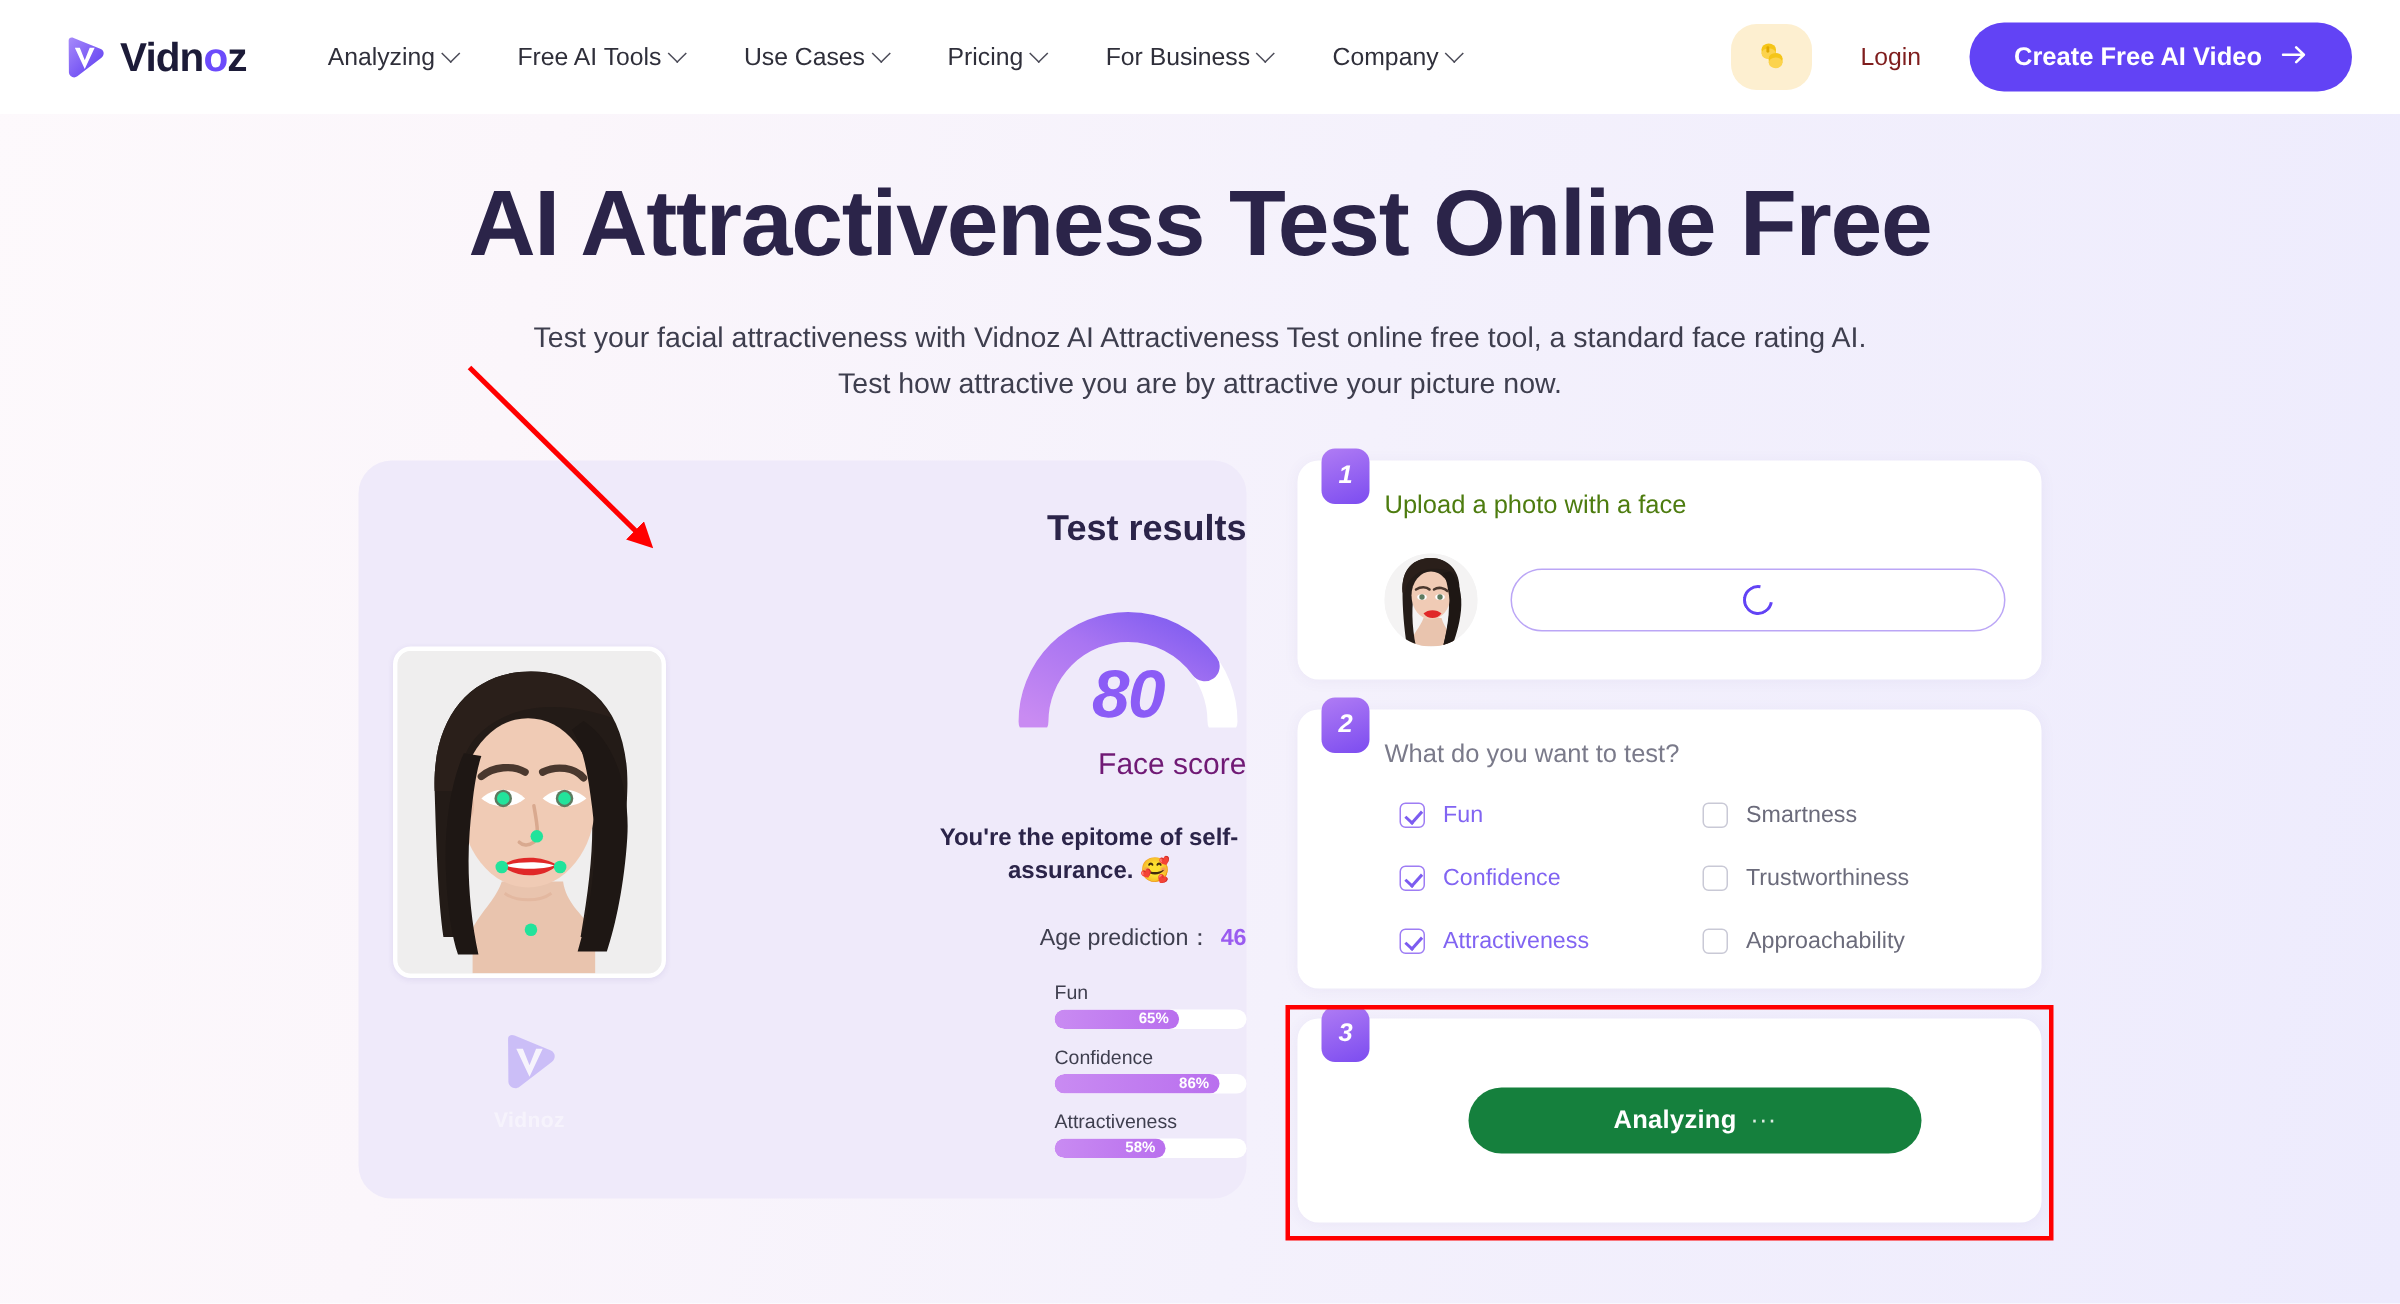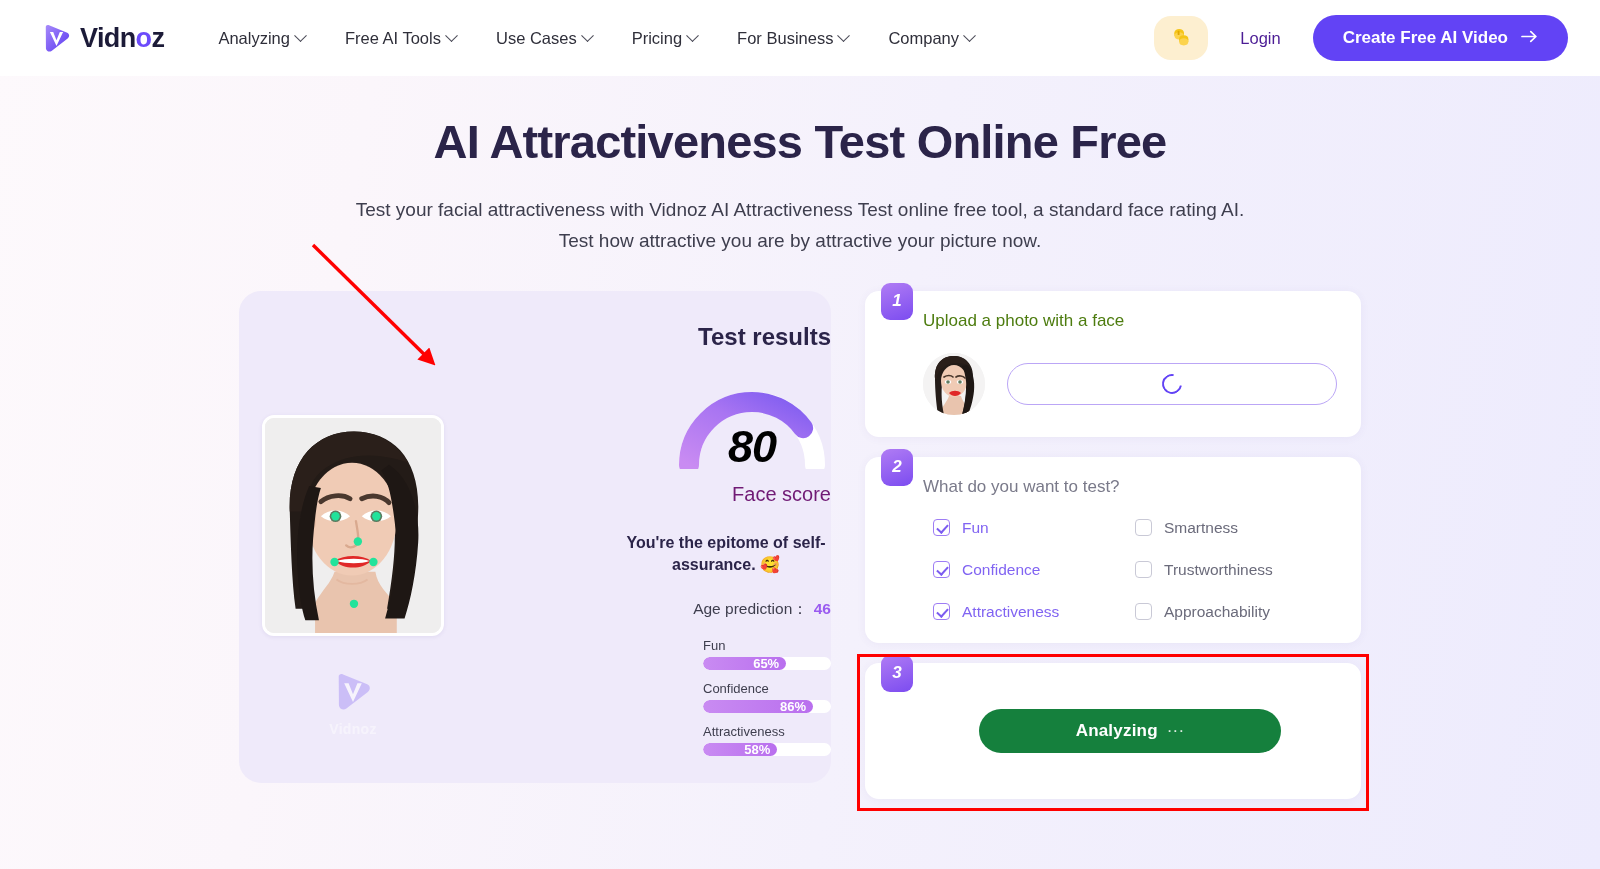--- a/index.html
+++ b/index.html
@@ -77,21 +77,21 @@
     width: 54px; height: 44px;
     background: #FDEFD0;
     border-radius: 17px;
     display: flex;
     align-items: center;
     justify-content: center;
     cursor: pointer;
   }
   .nav-login {
     font-size: 16.5px;
-    color: #4c1d95;
+    color: #7f1d1d;
     cursor: pointer;
     padding: 6px 10px;
   }
   .cta-button {
     background: #6243F5;
     color: #FFFFFF;
     font-size: 17px;
     font-weight: 700;
     border-radius: 26px;
     padding: 13px 30px;
@@ -100,21 +100,21 @@
     gap: 13px;
     cursor: pointer;
     border: none;
     font-family: inherit;
     white-space: nowrap;
   }
 
   
   .hero { text-align: center; padding-top: 38px; }
   .hero-title {
-    font-size: 47px;
+    font-size: 62px;
     font-weight: 800;
     color: #2B2449;
     letter-spacing: -0.8px;
   }
   .hero-sub {
     margin-top: 26px;
     font-size: 19px;
     line-height: 1.62;
     color: #3E3E4E;
     max-width: 1150px;
@@ -197,21 +197,21 @@
   }
   .gauge-wrap svg { display: block; }
   .gauge-value {
     position: absolute;
     left: 0; right: 0;
     bottom: -4px;
     text-align: center;
     font-size: 45px;
     font-weight: 800;
     font-style: italic;
-    color: #000000;
+    color: #8b5cf6;
     letter-spacing: -1px;
   }
   .face-score-label {
     margin-top: 14px;
     font-size: 20px;
     color: #701a75;
   }
   .verdict {
     margin-top: 26px;
     font-size: 16px;
@@ -250,21 +250,21 @@
     position: absolute;
     left: 0; top: 0; bottom: 0;
     border-radius: 7px;
     background: linear-gradient(90deg, #C98BF2 0%, #B96FEE 100%);
     display: flex;
     align-items: center;
     justify-content: flex-end;
     padding-right: 7px;
   }
   .metric-pct {
-    font-size: 13px;
+    font-size: 10px;
     font-weight: 700;
     color: #FFFFFF;
   }
 
   
   .steps-col {
     width: 496px;
     display: flex;
     flex-direction: column;
     gap: 20px;

